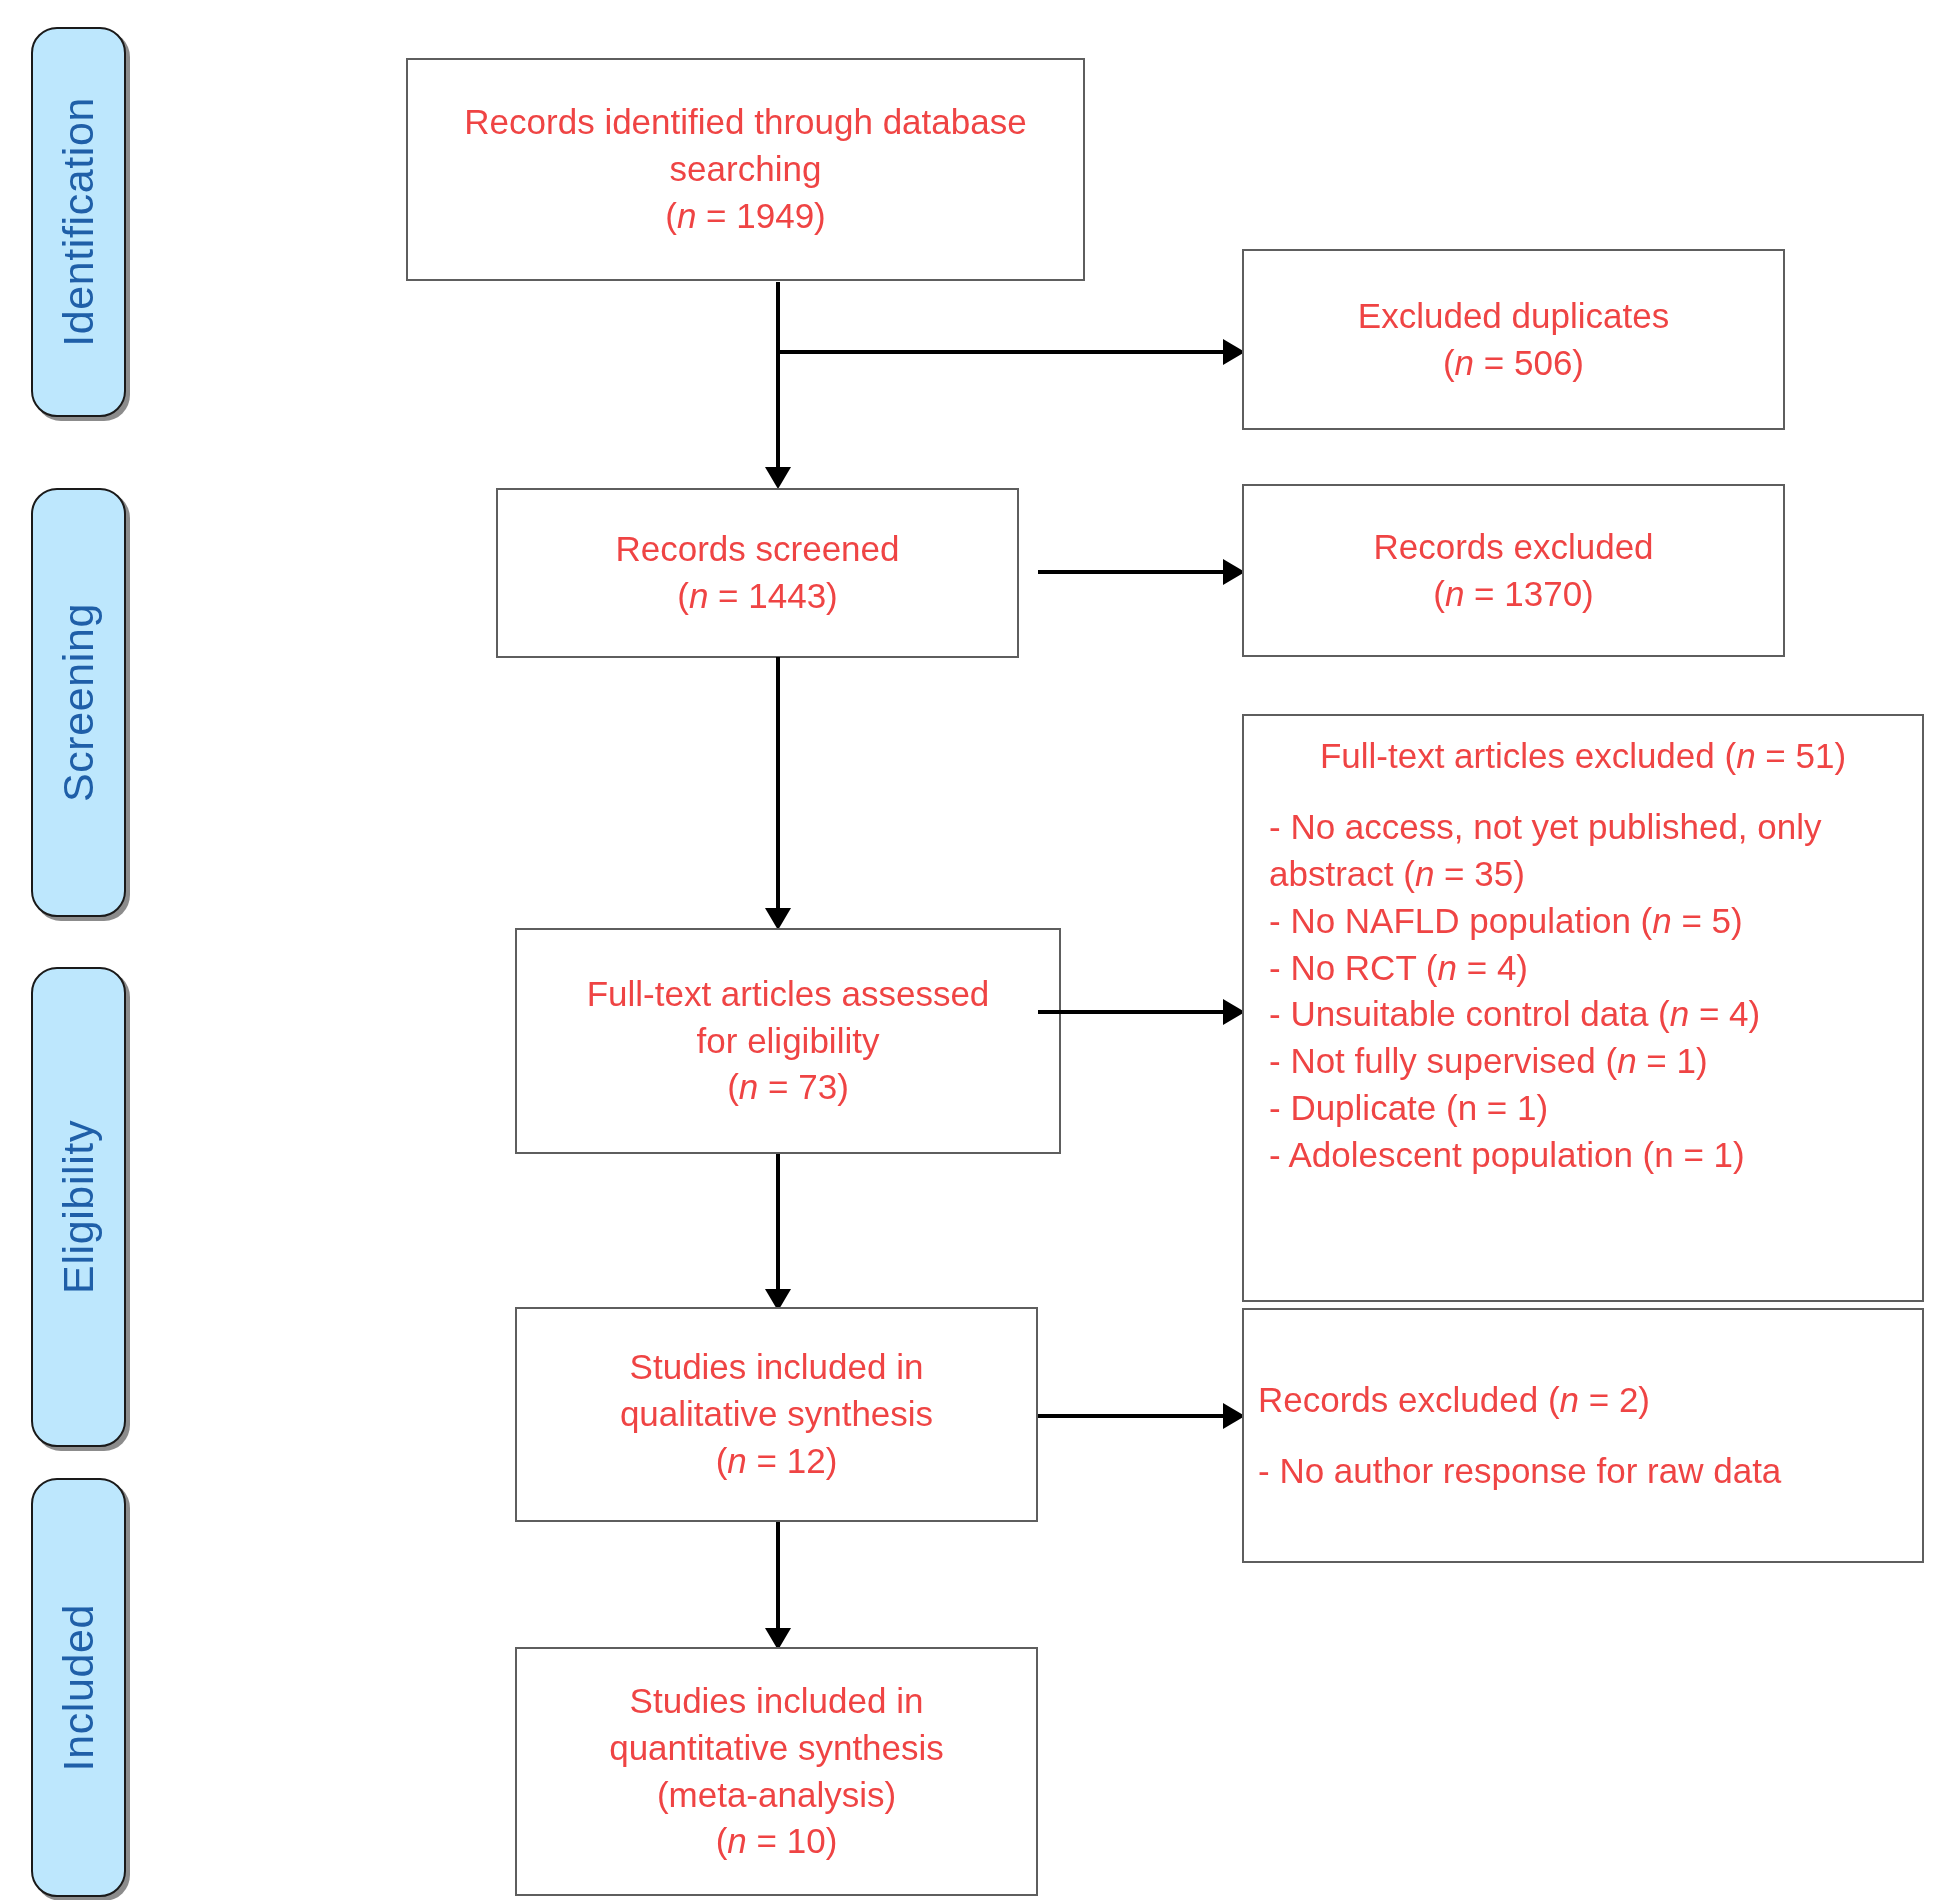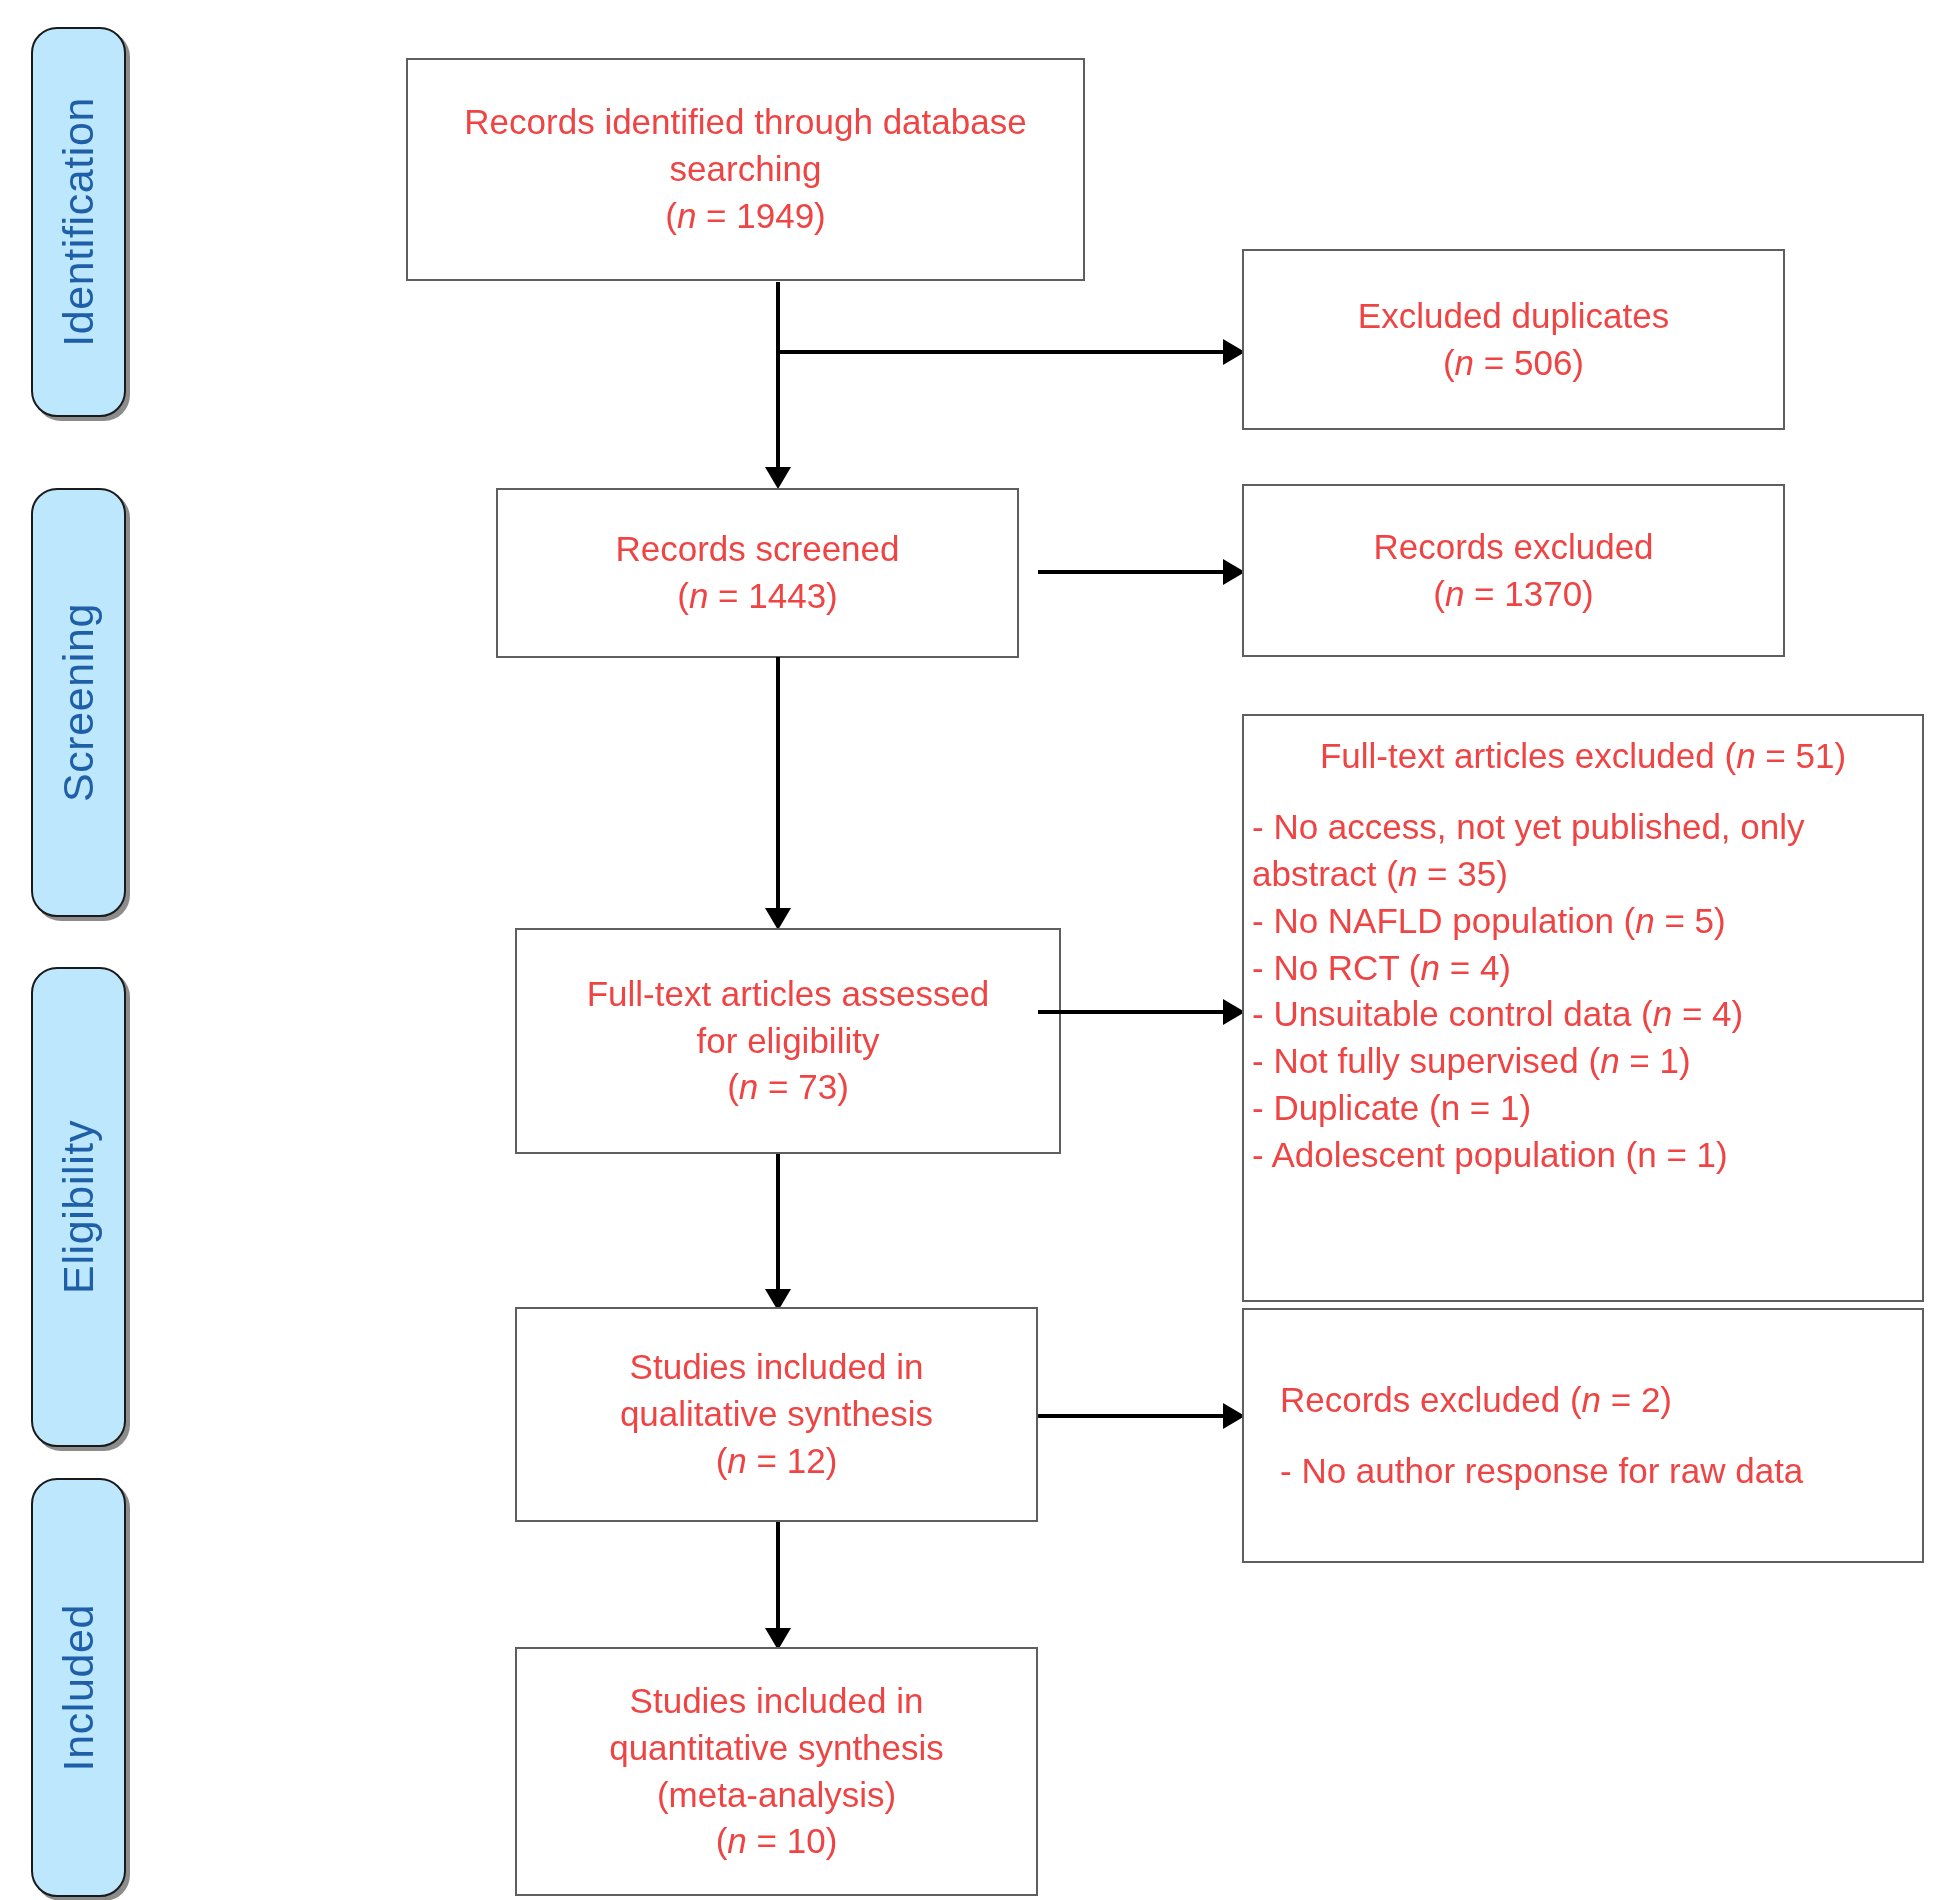--- a/index.html
+++ b/index.html
@@ -130,21 +130,21 @@
     <div class="ln">for eligibility</div>
     <div class="ln"><span>(</span><span class="it">n</span><span> = 73)</span></div>
   </div>
 
   <div class="hline" style="left:1038px;top:1010px;width:192px;"></div>
   <div class="arrow-right" style="left:1223px;top:999px;"></div>
 
   <div class="vline" style="left:776px;top:1154px;height:141px;"></div>
   <div class="arrow-down" style="left:765px;top:1289px;"></div>
 
-  <div class="box left-align" style="left:1242px;top:714px;width:682px;height:588px;justify-content:flex-start;padding:17px 8px;">
+  <div class="box left-align" style="left:1242px;top:714px;width:682px;height:588px;justify-content:flex-start;padding:17px 25px;">
     <div class="ln" style="align-self:center;text-align:center;white-space:nowrap;"><span>Full-text articles excluded (</span><span class="it">n</span><span> = 51)</span></div>
 
     <div class="spacer"></div>
 
     <div class="ln wrapline"><span>- No access, not yet published, only abstract (</span><span class="it">n</span><span> = 35)</span></div>
 
     <div class="ln wrapline"><span>- No NAFLD population (</span><span class="it">n</span><span> = 5)</span></div>
 
     <div class="ln wrapline"><span>- No RCT (</span><span class="it">n</span><span> = 4)</span></div>
 
@@ -162,21 +162,21 @@
     <div class="ln">qualitative synthesis</div>
     <div class="ln"><span>(</span><span class="it">n</span><span> = 12)</span></div>
   </div>
 
   <div class="hline" style="left:1038px;top:1414px;width:192px;"></div>
   <div class="arrow-right" style="left:1223px;top:1403px;"></div>
 
   <div class="vline" style="left:776px;top:1522px;height:127px;"></div>
   <div class="arrow-down" style="left:765px;top:1628px;"></div>
 
-  <div class="box left-align" style="left:1242px;top:1308px;width:682px;height:255px;justify-content:center;padding:17px 36px;">
+  <div class="box left-align" style="left:1242px;top:1308px;width:682px;height:255px;justify-content:center;padding:17px 14px;">
     <div class="ln wrapline"><span>Records excluded (</span><span class="it">n</span><span> = 2)</span></div>
     <div class="spacer"></div>
     <div class="ln wrapline">- No author response for raw data</div>
   </div>
 
   <div class="box" style="left:515px;top:1647px;width:523px;height:249px;">
     <div class="ln">Studies included in</div>
     <div class="ln">quantitative synthesis</div>
     <div class="ln">(meta-analysis)</div>
     <div class="ln"><span>(</span><span class="it">n</span><span> = 10)</span></div>

